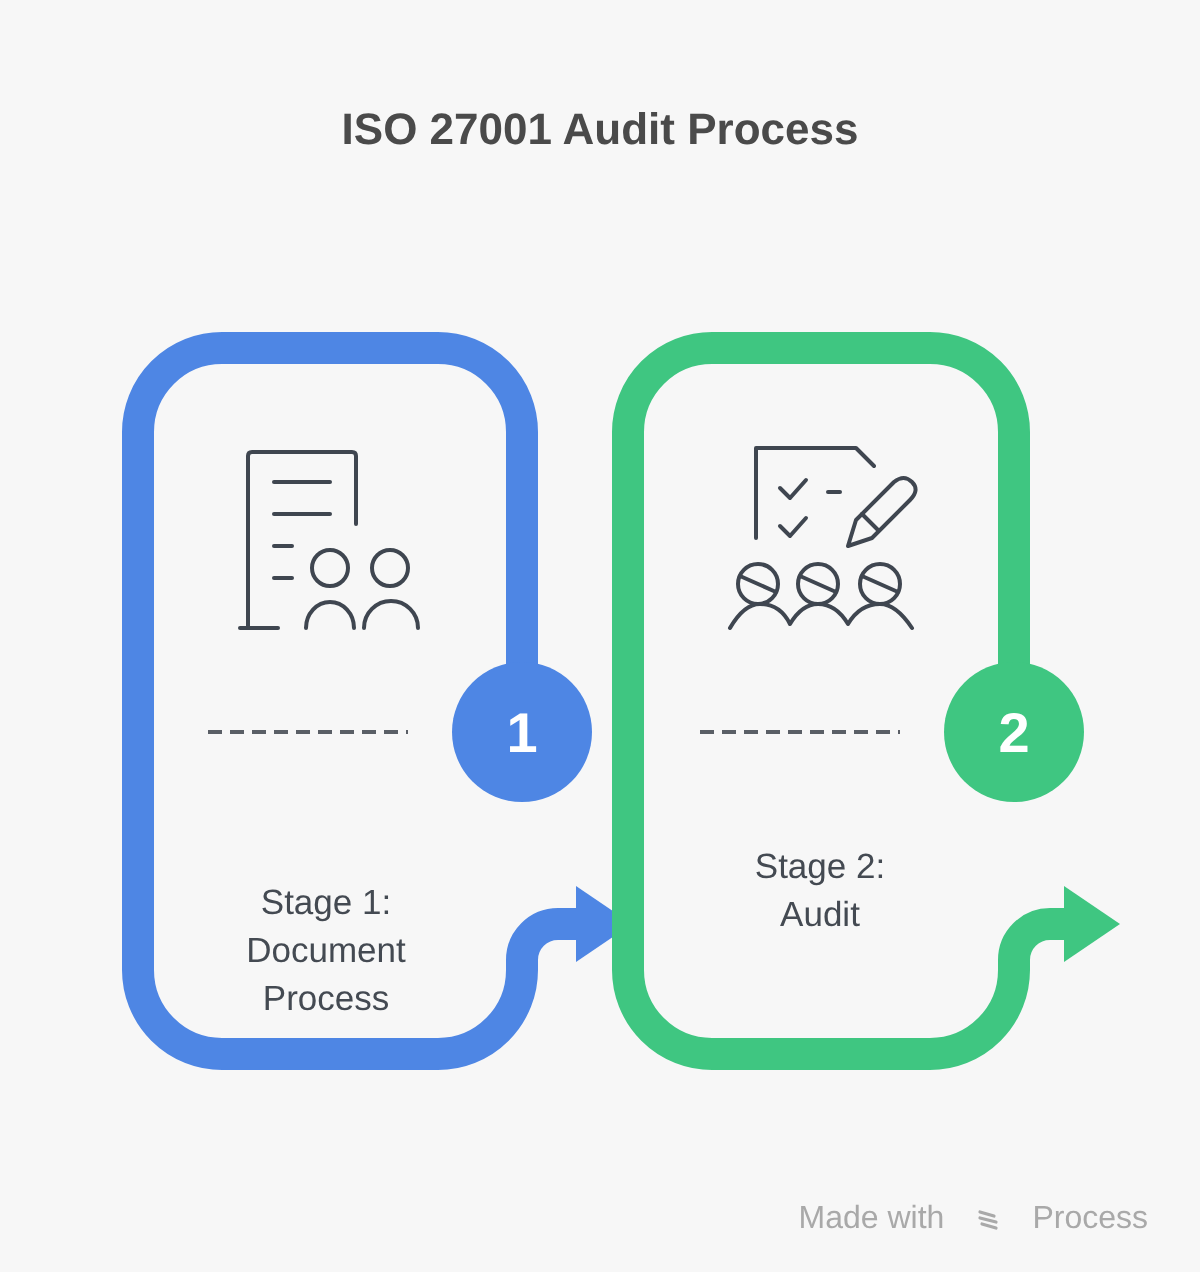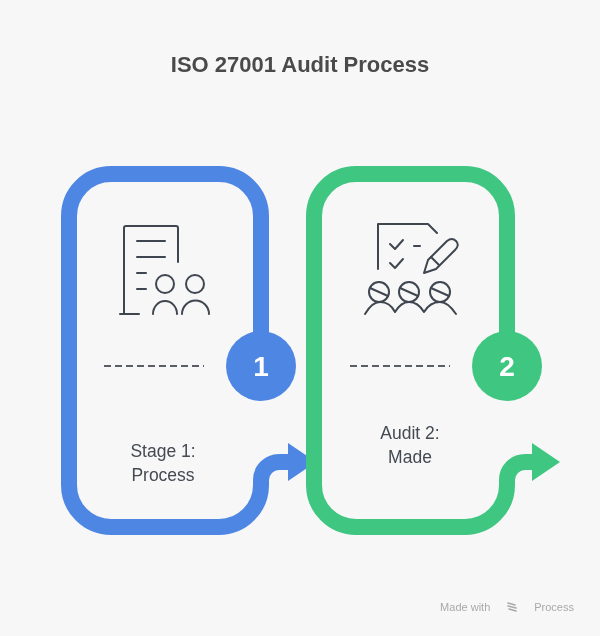--- a/index.html
+++ b/index.html
@@ -4,21 +4,21 @@
 <style>
   html, body { margin: 0; padding: 0; }
   body { width: 600px; height: 636px; background: #f7f7f7; position: relative; overflow: hidden;
          font-family: "Liberation Sans", "DejaVu Sans", sans-serif; }
   .title { position: absolute; left: 0; top: 52px; width: 600px; text-align: center;
            font-size: 22px; font-weight: bold; color: #4a4a4a; }
   svg.diagram { position: absolute; left: 0; top: 0; }
   .stage-label { position: absolute; width: 200px; text-align: center; font-size: 17.5px;
                  line-height: 24px; color: #444a52; }
   .badge-num { font-family: "Liberation Sans", "DejaVu Sans", sans-serif; font-weight: bold; font-size: 28px; fill: #ffffff; }
-  .watermark { position: absolute; right: 26px; top: 601px; font-size: 11px; color: #a9a9a9;
+  .watermark { position: absolute; right: 26px; top: 601px; font-size: 16px; color: #a9a9a9;
                display: flex; align-items: center; gap: 16px; }
 </style>
 </head>
 <body>
 
 <div class="title">ISO 27001 Audit Process</div>
 
 <svg class="diagram" width="600" height="636" viewBox="0 0 600 636">
 
   <g fill="none" stroke="#4e86e4" stroke-width="16" stroke-linecap="butt">
@@ -64,26 +64,27 @@
     <line x1="431" y1="288" x2="449" y2="296"></line>
     <path d="M 365 314 Q 372 302 380 302 Q 390 302 395 312 Q 401 302 409 302 Q 418 302 424 312 Q 430 302 440 302 Q 448 302 456 314"></path>
   </g>
 
   <line x1="104" y1="366" x2="204" y2="366" stroke="#5a5f66" stroke-width="2" stroke-dasharray="7,4"></line>
   <line x1="350" y1="366" x2="450" y2="366" stroke="#5a5f66" stroke-width="2" stroke-dasharray="7,4"></line>
 </svg>
 
 <div class="stage-label" style="left:63px; top:439px;">
   <div>Stage 1:</div>
+  <div>Document</div>
   <div>Process</div>
 </div>
 
 <div class="stage-label" style="left:310px; top:421px;">
-  <div>Audit 2:</div>
-  <div>Made</div>
+  <div>Stage 2:</div>
+  <div>Audit</div>
 </div>
 
 <div class="watermark">
   <span>Made with</span>
   <svg width="12" height="12" viewBox="0 0 12 12">
     <path d="M2 2 L9 4 M2 5 L10 7 M3 8 L10 10" stroke="#a9a9a9" stroke-width="1.6" fill="none" stroke-linecap="round"></path>
   </svg>
   <span>Process</span>
 </div>
 

